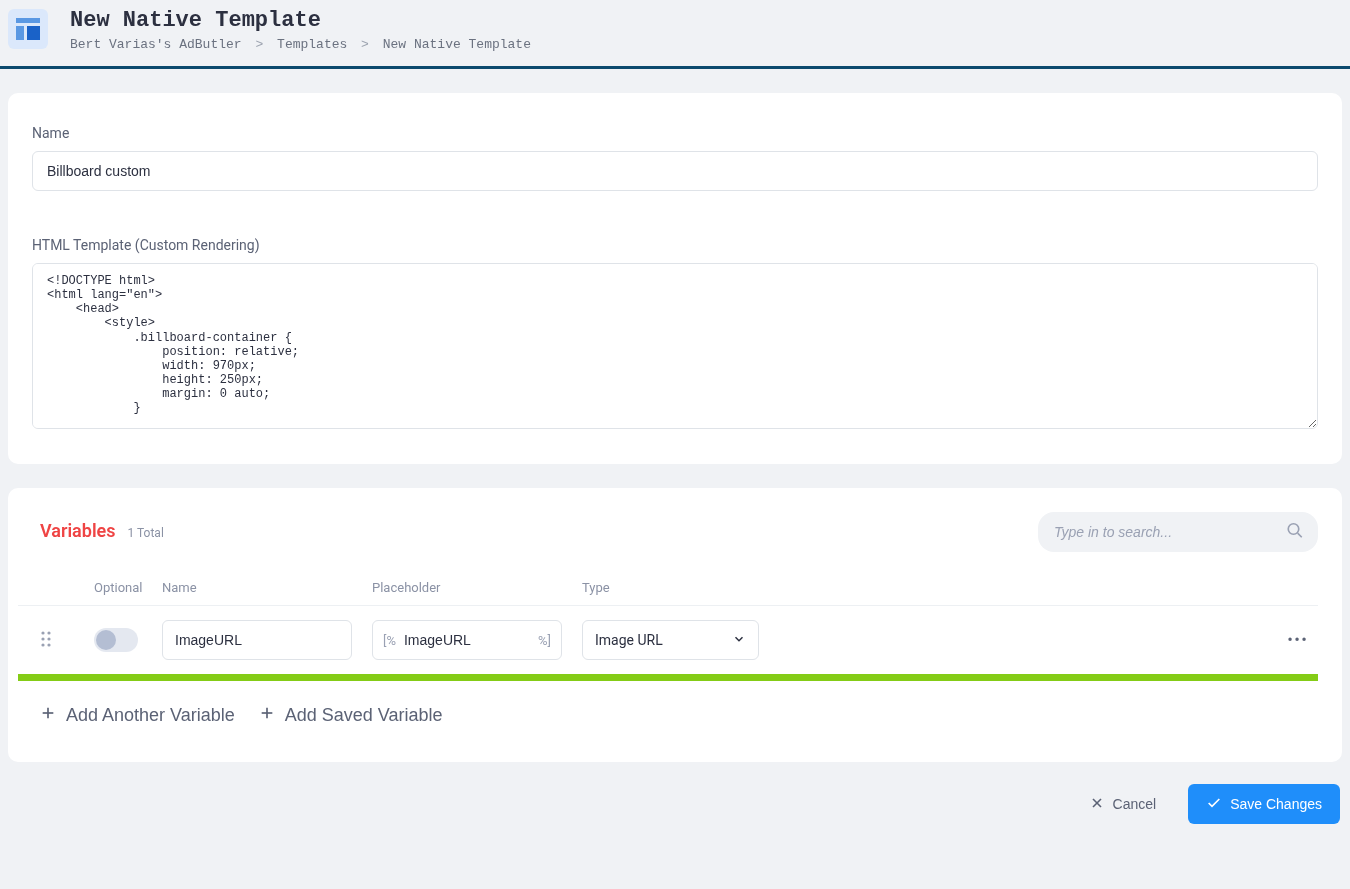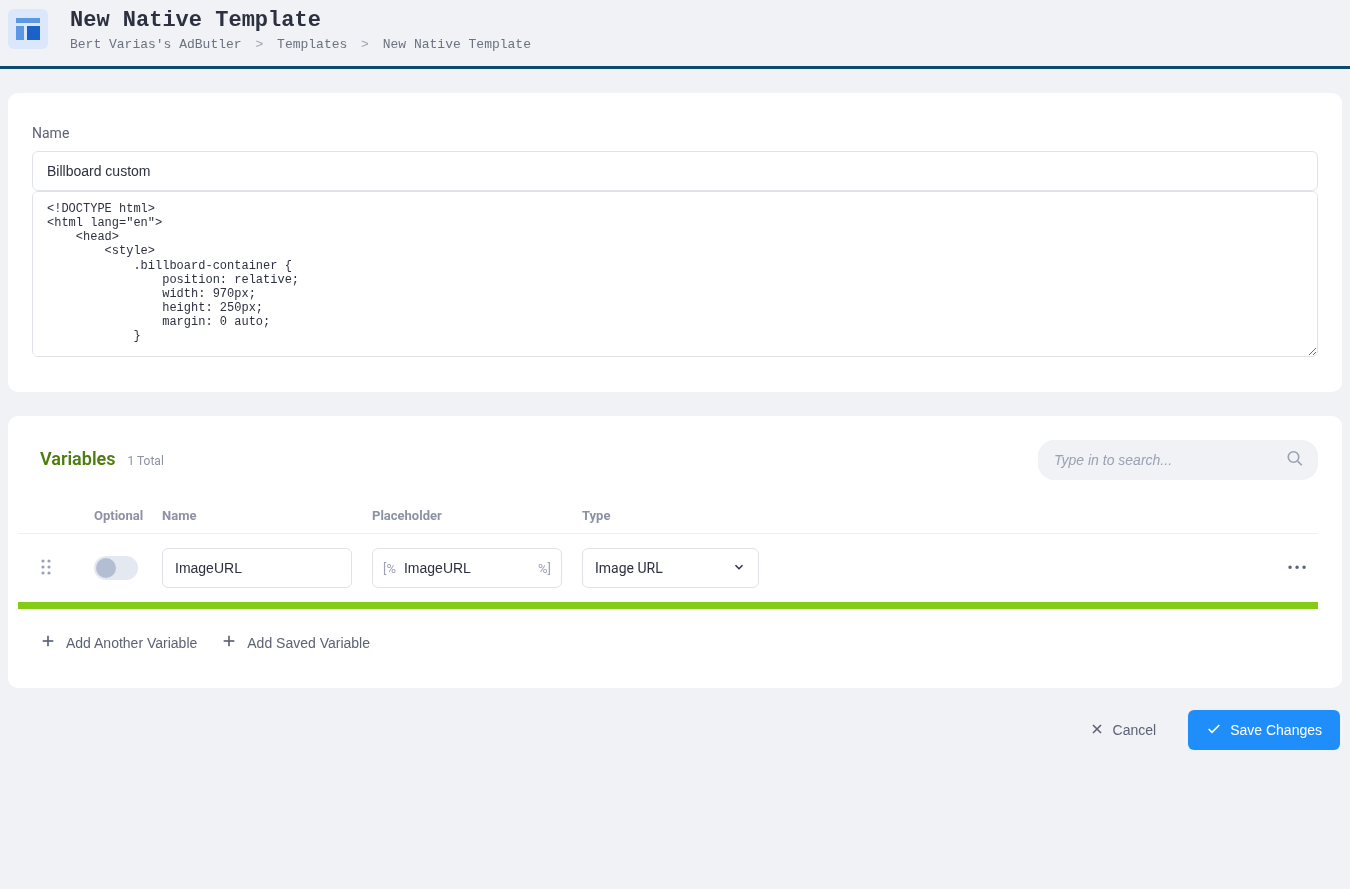--- a/index.html
+++ b/index.html
@@ -92,21 +92,21 @@
     }
     .variables-header {
       display: flex;
       align-items: baseline;
       padding-left: 22px;
       margin-bottom: 18px;
     }
     .variables-title {
       font-size: 18px;
       font-weight: 600;
-      color: #4d7c0f;
+      color: #ef4444;
       margin-right: 12px;
     }
     .variables-count {
       font-size: 12px;
       color: #8b92a5;
     }
     .search-wrap {
       margin-left: auto;
       position: relative;
     }
@@ -130,21 +130,21 @@
       color: #9aa1b3;
     }
     .search-icon svg { width: 18px; height: 18px; }
 
     .var-table-head {
       display: grid;
       grid-template-columns: 54px 68px 210px 210px 150px 1fr 40px;
       padding: 10px 0 10px 22px;
       font-size: 13px;
       color: #8b92a5;
-      font-weight: 700;
+      font-weight: 400;
     }
     .var-row {
       display: grid;
       grid-template-columns: 54px 68px 210px 210px 150px 1fr 40px;
       align-items: center;
       padding: 14px 0 14px 22px;
       border-top: 1px solid #edf0f3;
       border-bottom: 7px solid #84cc16;
     }
     .drag-handle svg { width: 12px; height: 18px; color: #9aa1b3; }
@@ -215,21 +215,21 @@
       padding: 24px 0 0 22px;
     }
     .add-btn {
       display: flex;
       align-items: center;
       gap: 10px;
       background: none;
       border: none;
       cursor: pointer;
       color: #5b6275;
-      font-size: 14px;
+      font-size: 18px;
       text-align: right;
     }
     .add-btn svg { width: 16px; height: 16px; color: #5b6275; }
 
     .footer-actions {
       display: flex;
       justify-content: flex-end;
       gap: 14px;
       padding: 22px 10px 0 0;
     }
@@ -276,20 +276,21 @@
       <span class="sep">&gt;</span>
       <span>New Native Template</span>
     </div>
   </div>
 </div>
 
 <div class="card">
   <label class="form-label">Name</label>
   <input class="text-input" type="text" value="Billboard custom" style="">
 
+  <label class="form-label html-label">HTML Template (Custom Rendering)</label>
   <textarea class="code-textarea" style="">&lt;!DOCTYPE html&gt;
 &lt;html lang="en"&gt;
     &lt;head&gt;
         &lt;style&gt;
             .billboard-container {
                 position: relative;
                 width: 970px;
                 height: 250px;
                 margin: 0 auto;
             }

